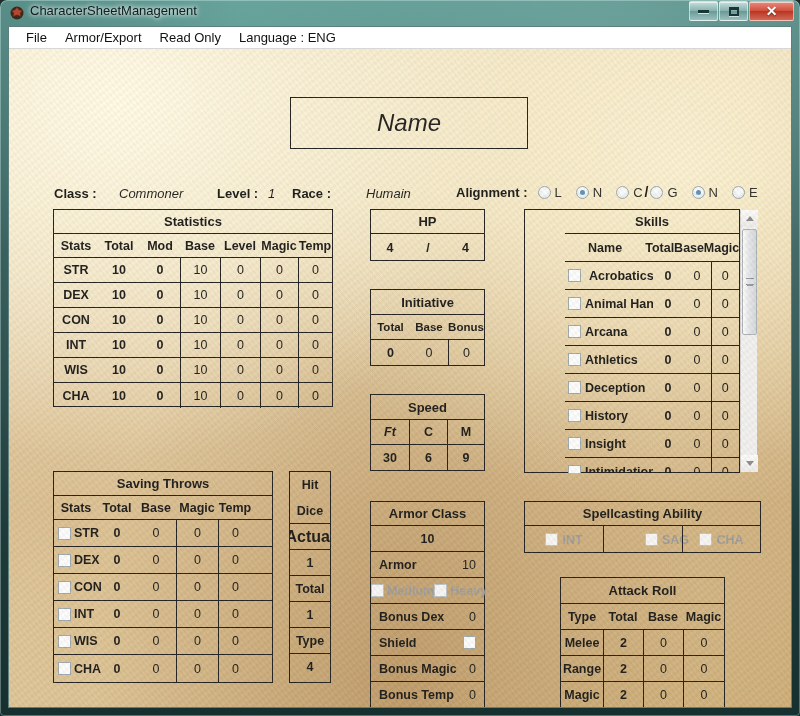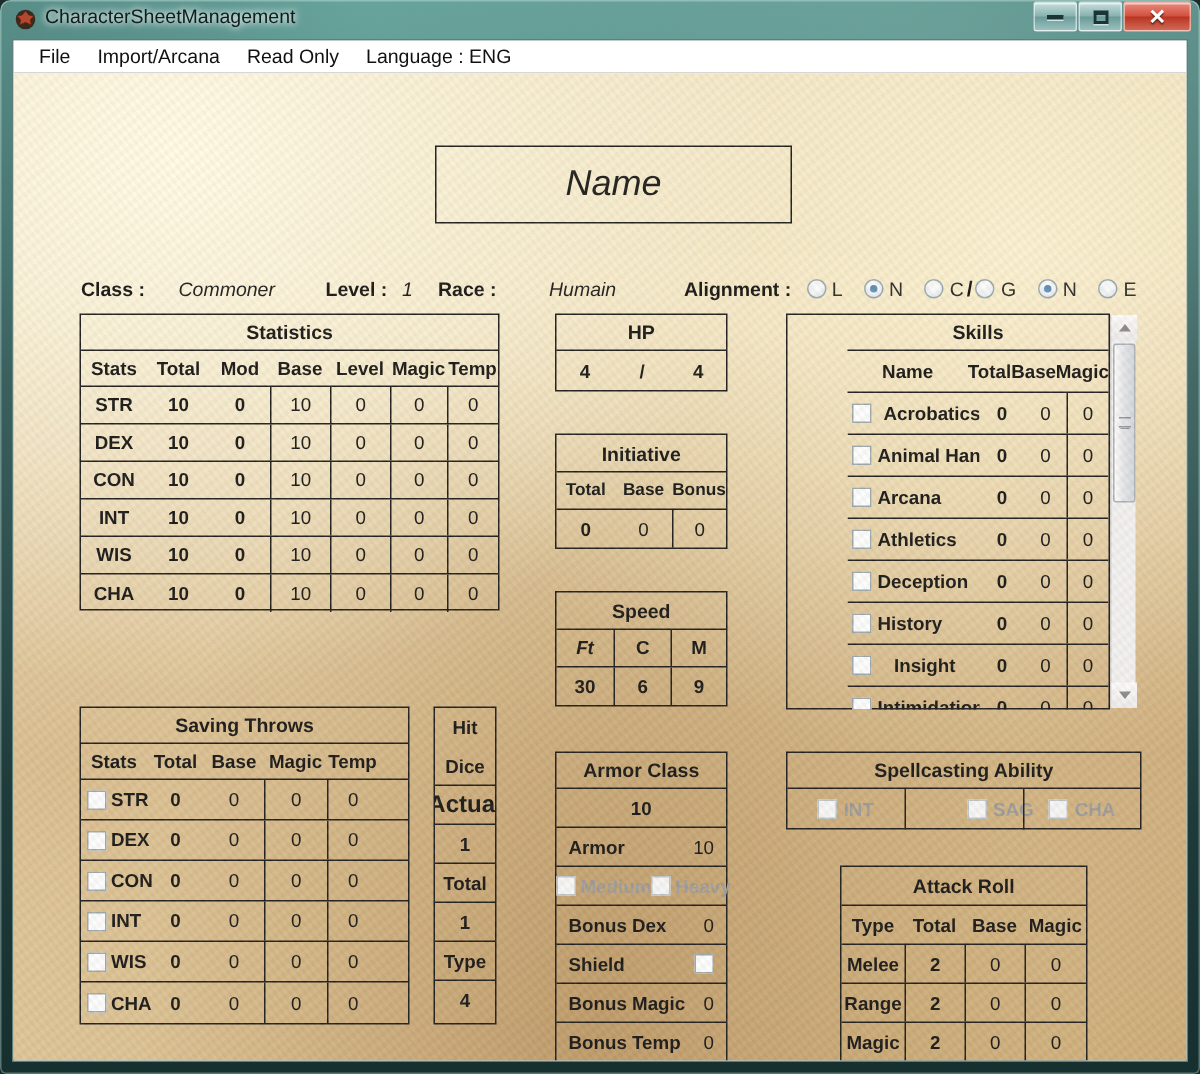--- a/index.html
+++ b/index.html
@@ -207,21 +207,21 @@
     </div>
     <div class="winbtn" id="btn-close">
       <div class="winglyph">✕</div>
     </div>
   </div>
 
   <div id="client">
 
     <div id="menubar">
       <div class="menuitem">File</div>
-      <div class="menuitem">Import/Arcana</div>
+      <div class="menuitem">Armor/Export</div>
       <div class="menuitem">Read Only</div>
       <div class="menuitem">Language : ENG</div>
     </div>
 
     <div id="sheet">
 
       <div class="box" id="name-field">Name</div>
 
       <div class="abs" style="left:45px; top:135px;"><span class="info-label">Class :</span></div>
       <div class="abs" style="left:110px; top:135px;"><span class="info-value">Commoner</span></div>
@@ -549,21 +549,21 @@
             <div class="rowflex" style="height:28px; border-bottom:1px solid #1b1b1b;">
               <div style="width:108px; display:flex; align-items:center; gap:4px; padding-left:3px; overflow:hidden;">
                 <span class="cbox"></span>
                 <span class="bold" style="font-size:12.5px; white-space:nowrap;">History</span>
               </div>
               <div class="cell bold" style="width:38px;">0</div>
               <div class="cell" style="width:34px;">0</div>
               <div class="cell vline" style="width:35px;">0</div>
             </div>
             <div class="rowflex" style="height:28px; border-bottom:1px solid #1b1b1b;">
-              <div style="width:108px; display:flex; align-items:center; gap:15px; padding-left:3px; overflow:hidden;">
+              <div style="width:108px; display:flex; align-items:center; gap:4px; padding-left:3px; overflow:hidden;">
                 <span class="cbox"></span>
                 <span class="bold" style="font-size:12.5px; white-space:nowrap;">Insight</span>
               </div>
               <div class="cell bold" style="width:38px;">0</div>
               <div class="cell" style="width:34px;">0</div>
               <div class="cell vline" style="width:35px;">0</div>
             </div>
             <div class="rowflex" style="height:28px; border-bottom:1px solid #1b1b1b;">
               <div style="width:108px; display:flex; align-items:center; gap:4px; padding-left:3px; overflow:hidden;">
                 <span class="cbox"></span>

